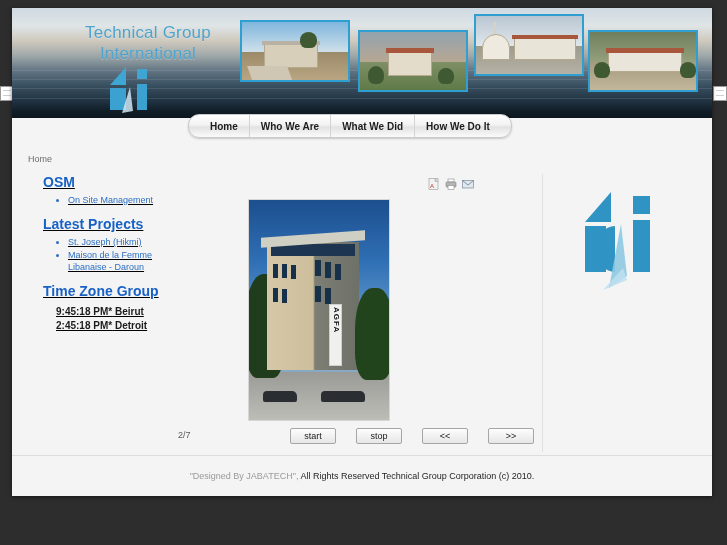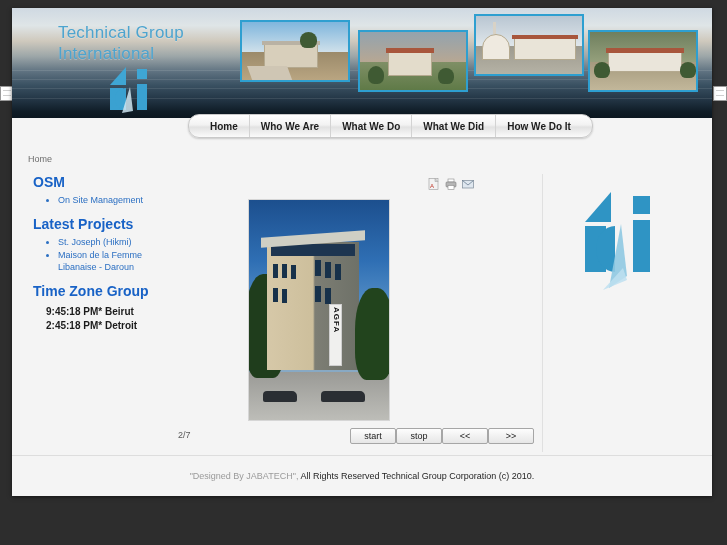--- a/index.html
+++ b/index.html
@@ -69,21 +69,21 @@
     left: 0; right: 0;
     height: 1px;
     background: rgba(255,255,255,.10);
   }
 
   .brand {
     position: absolute;
     left: 46px;
     top: 14px;
     width: 180px;
-    text-align: left;
+    text-align: center;
     color: #4da4cf;
     font-size: 17px;
     line-height: 21px;
     letter-spacing: .2px;
     text-shadow: 0 1px 0 rgba(255,255,255,.25);
   }
   .brand-mark {
     position: absolute;
     left: 88px;
     top: 55px;
@@ -179,21 +179,21 @@
     color: #6d6d6d;
     margin: 4px 0 10px 16px;
   }
   #columns {
     display: flex;
     align-items: flex-start;
     height: 280px;
   }
 
   
-  #sidebar { width: 160px; flex: none; padding-left: 12px; box-sizing: border-box; }
+  #sidebar { width: 160px; flex: none; padding-left: 22px; box-sizing: border-box; text-decoration: underline; }
   .side-h {
     color: #1862c6;
     font-size: 14px;
     font-weight: bold;
     margin: 10px 0 4px 9px;
   }
   .side-h.first { margin-top: 0; }
   .side-list {
     margin: 0 0 2px 0;
     padding-left: 34px;
@@ -294,21 +294,21 @@
     left: 6px;
     bottom: 12px;
     font-size: 9px;
     color: #5a5a5a;
   }
   #slide-controls {
     position: absolute;
     right: 8px;
     bottom: 8px;
     display: flex;
-    gap: 0;
+    gap: 20px;
   }
   .ctrl-btn {
     min-width: 30px;
     padding: 2px 7px;
     font-size: 9px;
     font-family: "Liberation Sans", sans-serif;
     color: #1b1b1b;
     background: linear-gradient(to bottom,#fdfdfd,#e6e6e6);
     border: 1px solid #a6a6a6;
     border-radius: 2px;
@@ -415,21 +415,20 @@
         <div class="tree" style="left:4px;top:30px;width:16px;height:16px"></div>
         <div class="tree" style="left:90px;top:30px;width:16px;height:16px"></div>
       </div>
     </div>
   </div>
 
   <div id="nav-wrap">
     <nav id="nav">
       <div class="nav-item">Home</div>
       <div class="nav-item">Who We Are</div>
-      <div class="nav-item">What We Do</div>
       <div class="nav-item">What We Did</div>
       <div class="nav-item">How We Do It</div>
     </nav>
   </div>
 
   <div id="content-area">
 
     <div id="breadcrumb">Home</div>
 
     <div id="columns">

